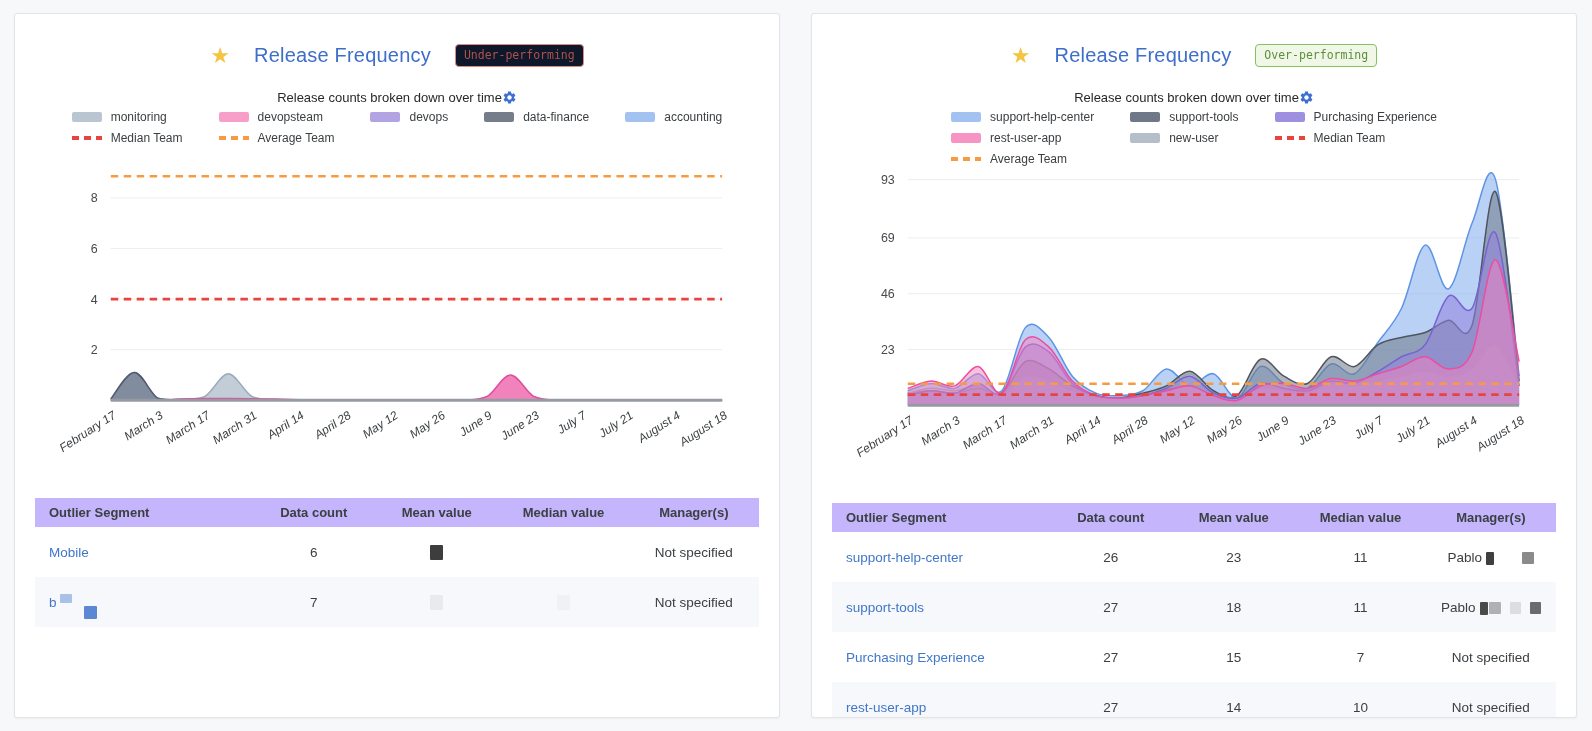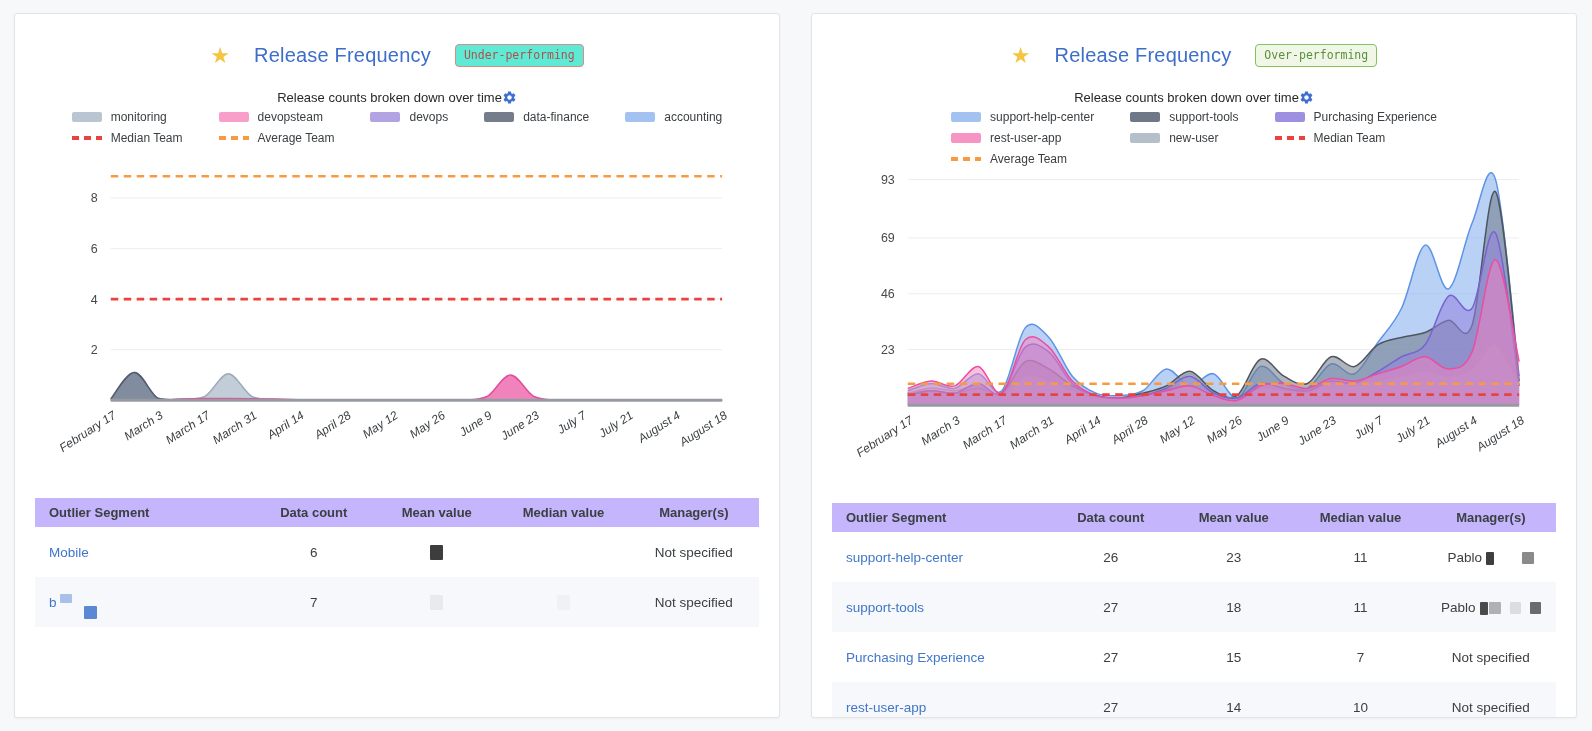--- a/index.html
+++ b/index.html
@@ -52,21 +52,21 @@
 </style>
 </head>
 <body>
 
 <div class="page">
 
   <section class="card">
     <div class="title-row">
       <span class="star">★</span>
       <h1 class="metric-title">Release Frequency</h1>
-      <span class="badge" id="badge-0" style="color: rgb(173, 82, 77); background: #5eead4; border-color: rgb(220, 140, 130);">Under-performing</span>
+      <span class="badge" id="badge-0" style="color: rgb(173, 82, 77); background: #0f172a; border-color: rgb(220, 140, 130);">Under-performing</span>
     </div>
     <div class="subtitle-row">
       <span>Release counts broken down over time</span>
       <svg class="gear" viewBox="0 0 24 24">
           <path d="M19.14,12.94c0.04-0.3,0.06-0.61,0.06-0.94c0-0.32-0.02-0.64-0.07-0.94l2.03-1.58c0.18-0.14,0.23-0.41,0.12-0.61l-1.92-3.32c-0.12-0.22-0.37-0.29-0.59-0.22l-2.39,0.96c-0.5-0.38-1.03-0.7-1.62-0.94L14.4,2.81c-0.04-0.24-0.24-0.41-0.48-0.41h-3.84c-0.24,0-0.43,0.17-0.47,0.41L9.25,5.35C8.66,5.59,8.12,5.92,7.63,6.29L5.24,5.33c-0.22-0.08-0.47,0-0.59,0.22L2.74,8.87C2.62,9.08,2.66,9.34,2.86,9.48l2.03,1.58C4.84,11.36,4.8,11.69,4.8,12s0.02,0.64,0.07,0.94l-2.03,1.58c-0.18,0.14-0.23,0.41-0.12,0.61l1.92,3.32c0.12,0.22,0.37,0.29,0.59,0.22l2.39-0.96c0.5,0.38,1.03,0.7,1.62,0.94l0.36,2.54c0.05,0.24,0.24,0.41,0.48,0.41h3.84c0.24,0,0.44-0.17,0.47-0.41l0.36-2.54c0.59-0.24,1.13-0.56,1.62-0.94l2.39,0.96c0.22,0.08,0.47,0,0.59-0.22l1.92-3.32c0.12-0.22,0.07-0.47-0.12-0.61L19.14,12.94z M12,15.6c-1.98,0-3.6-1.62-3.6-3.6s1.62-3.6,3.6-3.6s3.6,1.62,3.6,3.6S13.98,15.6,12,15.6z"></path>
         </svg>
     </div>
     <div class="legend cols5" id="legend-0">
         <div class="legend-item">
           <span class="swatch" style="background: rgb(185, 197, 209);"></span>

